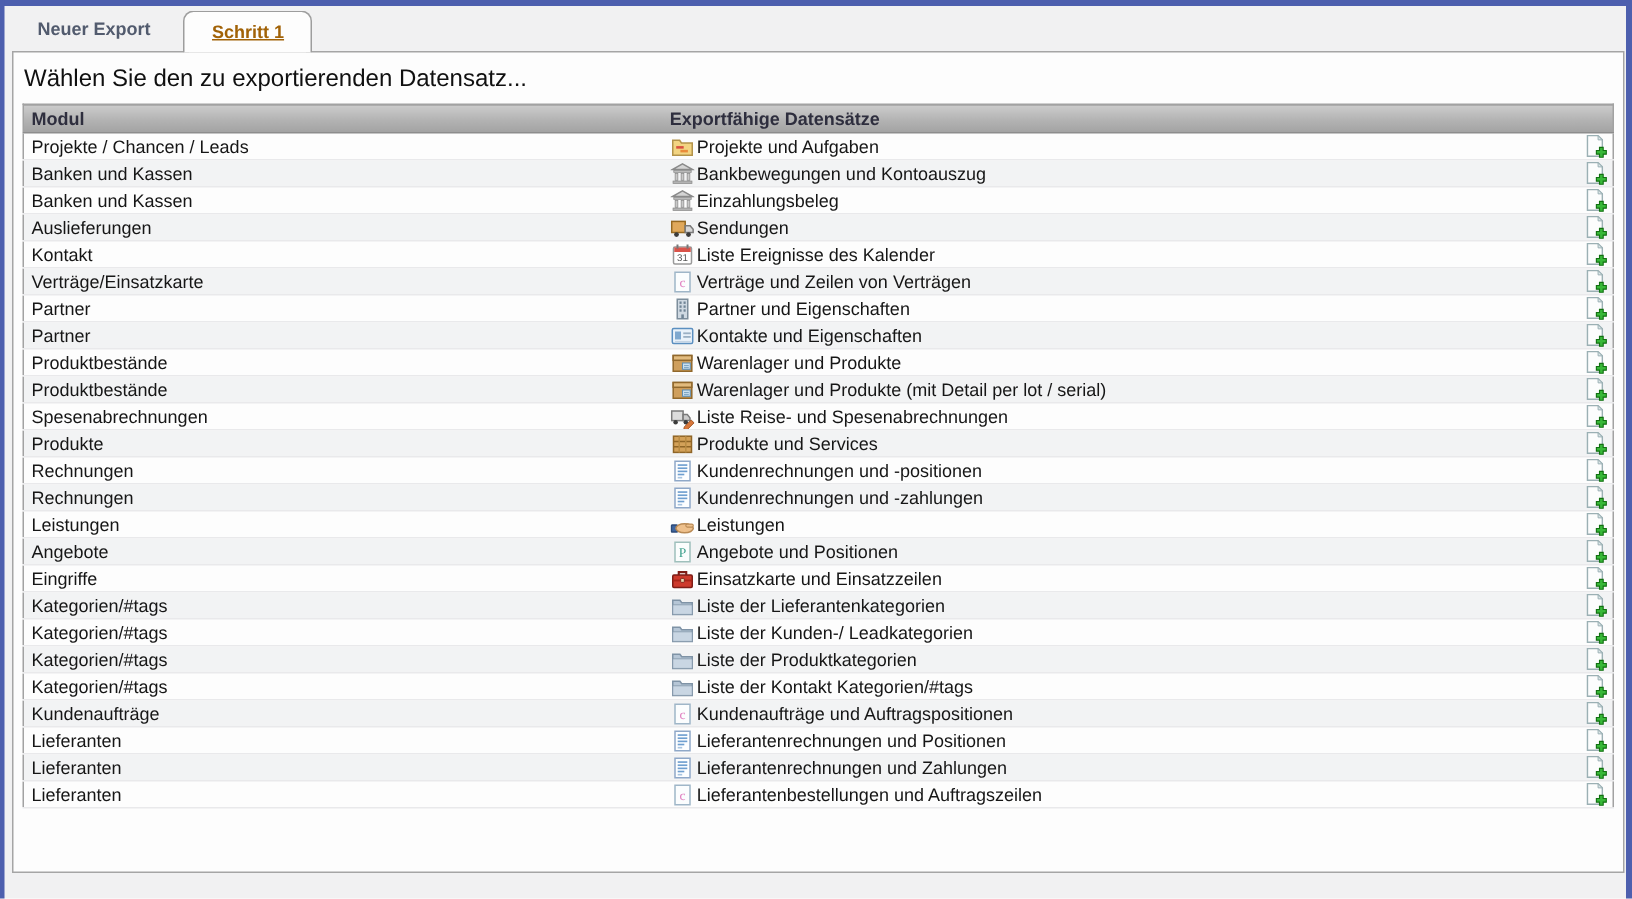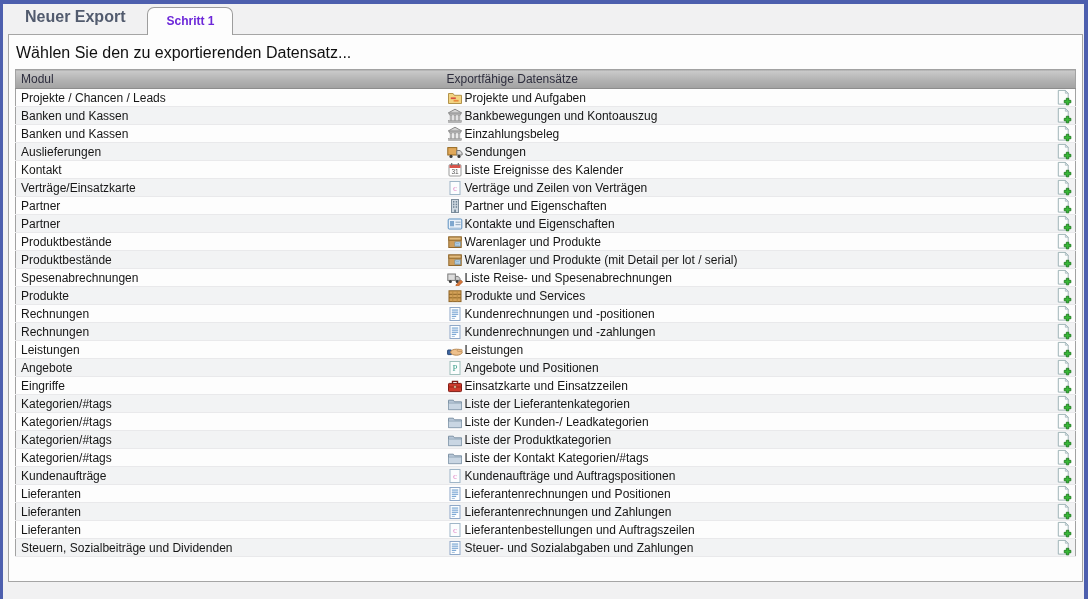--- a/index.html
+++ b/index.html
@@ -12,50 +12,50 @@
   body{
     width:1088px;height:599px;overflow:hidden;
     background:var(--page-bg);
     border-top:4px solid var(--frame);
     border-left:3px solid var(--frame);
     border-right:4px solid var(--frame);
     font-family:"Liberation Sans","DejaVu Sans",sans-serif;
   }
   .tabs{height:30px;display:flex;align-items:flex-end;padding-left:20px;gap:12px;}
   .tab-plain{
-    font-size:16px;font-weight:bold;color:#525b6e;
+    font-size:12px;font-weight:bold;color:#525b6e;
     padding:5px 10px 8px 2px;cursor:pointer;
   }
   .tab-active{
     position:relative;top:1px;z-index:2;
     background:var(--box-bg);
     border:1px solid #9d9d9d;border-bottom:none;
     border-radius:7px 7px 0 0;
-    font-size:12px;font-weight:bold;color:#6d28d9;
-    padding:6px 18px 7px;cursor:pointer;
+    font-size:12px;font-weight:bold;color:#a16207;
+    padding:6px 18px 7px;cursor:pointer;text-decoration:underline;
   }
   .content-box{
     position:relative;z-index:1;
     margin:0 1px 0 5px;height:548px;
     background:var(--box-bg);
     border:1px solid var(--box-border);
     padding:6px;
   }
   .intro{font-size:16px;color:#101010;padding:3px 0 7px 1px;}
   table.export{
     width:100%;table-layout:fixed;border-collapse:collapse;
     border:1px solid #a2a2a2;
   }
   table.export col.c-module{width:426px;}
   table.export col.c-action{width:26px;}
   thead th{
     height:19px;padding:0 0 0 5px;
     background:linear-gradient(to bottom,var(--head-top),#b2b2b2 55%,var(--head-bottom));
     border-bottom:1px solid #8d8d8d;
-    color:var(--head-text);font-size:12px;font-weight:normal;text-align:left;
+    color:var(--head-text);font-size:12px;font-weight:bold;text-align:left;
     white-space:nowrap;overflow:hidden;
   }
   tbody td{
     height:17px;padding:0 0 0 5px;
     border-bottom:1px solid var(--row-border);
     font-size:12px;color:var(--row-text);
     white-space:nowrap;overflow:hidden;vertical-align:middle;
   }
   tbody tr:nth-child(odd){background:#fdfdfd;}
   tbody tr:nth-child(even){background:var(--stripe);}
@@ -594,31 +594,15 @@
               </svg>
         <span>Lieferantenbestellungen und Auftragszeilen</span>
       </span>
     </td>
     <td class="action">
       <svg class="aicon">
         <use href="#sym-add-export-document-icon"></use>
       </svg>
     </td>
   </tr>
-        <tr>
-    <td>Steuern, Sozialbeiträge und Dividenden</td>
-    <td>
-      <span class="ds">
-        <svg class="ricon">
-                <use href="#sym-invoice-icon"></use>
-              </svg>
-        <span>Steuer- und Sozialabgaben und Zahlungen</span>
-      </span>
-    </td>
-    <td class="action">
-      <svg class="aicon">
-        <use href="#sym-add-export-document-icon"></use>
-      </svg>
-    </td>
-  </tr>
       </tbody>
   </table>
 </div>
 
 </body></html>

